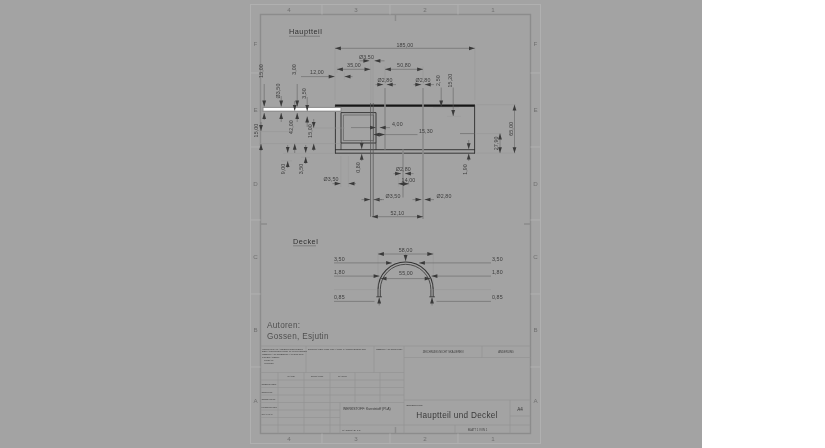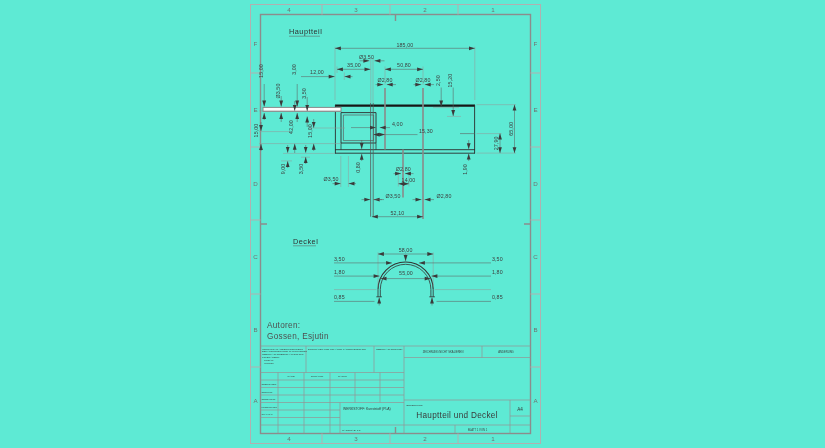--- a/index.html
+++ b/index.html
@@ -1,16 +1,16 @@
 <!DOCTYPE html>
 <html><head>
 <meta charset="utf-8">
 <style>
   html,body{margin:0;padding:0;background:#ffffff;}
-  .canvas{position:relative;width:825px;height:448px;background:#5eead4;overflow:hidden;
+  .canvas{position:relative;width:702px;height:448px;background:#a3a3a3;overflow:hidden;
           font-family:"Liberation Sans",sans-serif;}
   svg text{font-family:"Liberation Sans",sans-serif;}
   .tb{stroke:#949494;stroke-width:.7;fill:none}
   .frameline{stroke:#b0b0b0;stroke-width:1;fill:none}
   .frameinner{stroke:#8c8c8c;stroke-width:1.4;fill:none}
   .geo{stroke:#2d2d2d;fill:none;stroke-width:.9}
   .geothick{stroke:#161616;fill:none;stroke-width:2.4}
   .ghost{stroke:#8a8a8a;fill:none;stroke-width:1.6}
   .pair{stroke:#555;fill:none;stroke-width:.75}
   .dim{stroke:#5f5f5f;stroke-width:.55;fill:none}

